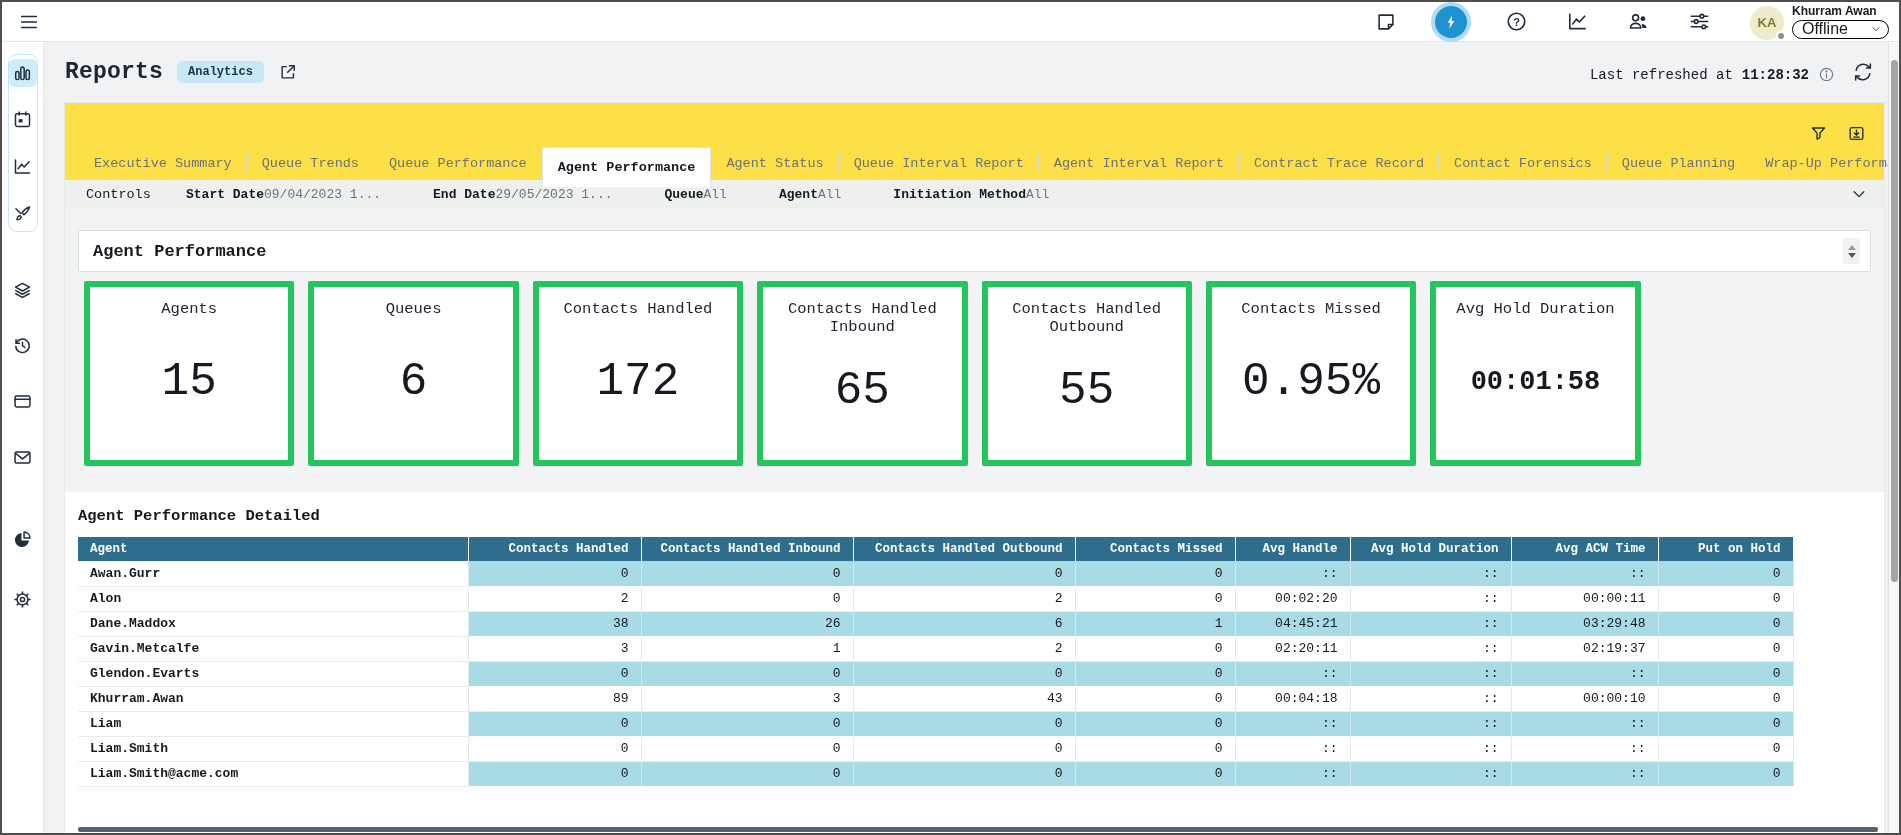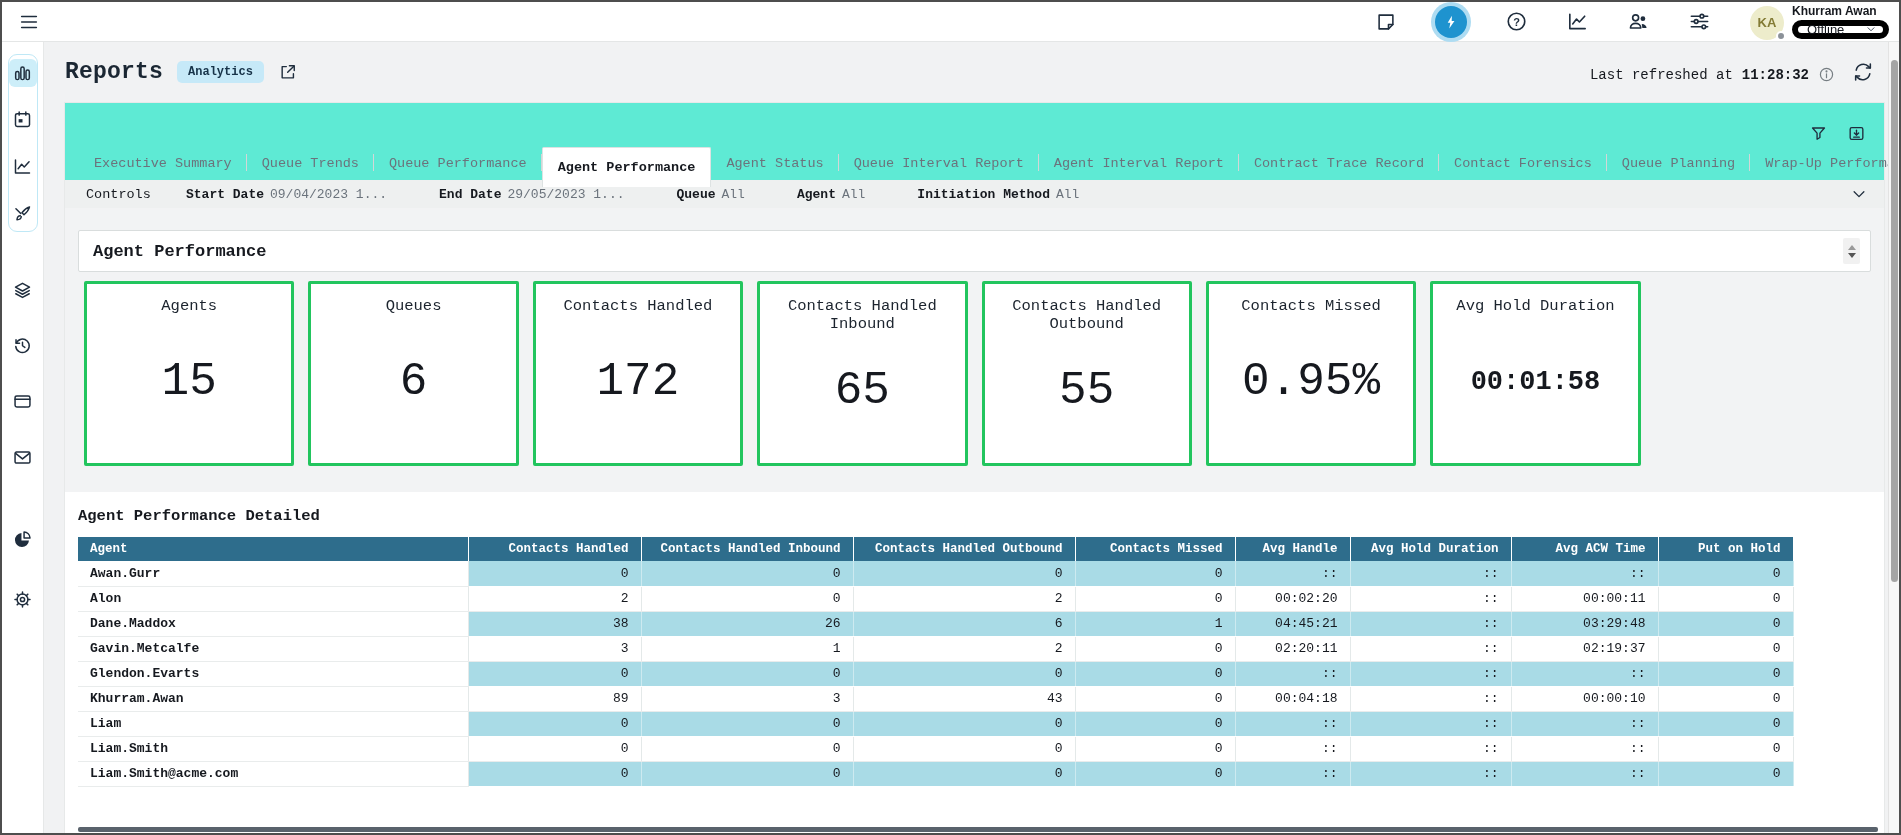--- a/index.html
+++ b/index.html
@@ -25,22 +25,22 @@
   .bolt-wrap{ width:32px; height:32px; border-radius:50%; background:var(--accent);
               box-shadow:0 0 0 4px var(--accent-ring); display:flex; align-items:center; justify-content:center; }
   .user-block{ display:flex; align-items:flex-start; gap:8px; margin-left:2px; }
   .avatar{ width:34px; height:34px; border-radius:50%; background:#edeccb; color:#837b35;
            font-weight:bold; font-size:13px; display:flex; align-items:center; justify-content:center;
            position:relative; margin-top:2px; }
   .avatar .dot{ position:absolute; right:-2px; bottom:-1px; width:10px; height:10px; border-radius:50%;
                 background:#8b9198; border:2px solid #fff; }
   .user-meta{ display:flex; flex-direction:column; gap:2px; }
   .user-name{ font-size:12px; font-weight:bold; color:var(--ink); }
-  .status-select{ width:97px; height:19px; border:6px solid #000000; border-radius:10px; background:#fff;
-                  display:flex; align-items:center; font-size:13px; color:var(--ink);
+  .status-select{ width:97px; height:19px; border:1px solid #000000; border-radius:10px; background:#fff;
+                  display:flex; align-items:center; font-size:16px; color:var(--ink);
                   padding:0 6px 0 9px; cursor:pointer; justify-content:space-between; }
 
   
   .body{ flex:1; display:flex; min-height:0; background:var(--page); position:relative; }
   .sidebar{ width:42px; background:#fff; border-right:1px solid #e6e8e8; position:relative; flex:0 0 auto; }
   .side-group{ position:absolute; left:6px; top:12px; width:30px; height:178px;
                border:1px solid #bfe8f6; border-radius:9px; }
   .side-ic{ position:absolute; left:50%; transform:translate(-50%,-50%); width:28px; height:28px;
             display:flex; align-items:center; justify-content:center; border-radius:6px; cursor:pointer; }
   .side-ic.active{ background:#cdeef9; }
@@ -49,51 +49,51 @@
   .page-header{ height:60px; display:flex; align-items:center; padding:0 14px 0 21px; flex:0 0 auto; }
   .page-title{ font-size:23px; font-weight:bold; color:#1b2733; letter-spacing:.2px; }
   .badge{ margin-left:14px; background:#c6e9f8; color:#173349; font-size:12px; font-weight:bold;
           padding:4px 11px; border-radius:5px; }
   .ext-link{ margin-left:14px; cursor:pointer; }
   .refresh-area{ margin-left:auto; display:flex; align-items:flex-end; gap:9px; font-size:14px; color:var(--ink); }
   .refresh-area b{ font-weight:bold; }
   .refresh-btn{ margin-left:8px; cursor:pointer; }
 
   
-  .card{ flex:1; margin:0 3px 0 20px; background:#5eead4; border:1px solid #e7e9e9; border-bottom:none;
+  .card{ flex:1; margin:0 3px 0 20px; background:#fde047; border:1px solid #e7e9e9; border-bottom:none;
          display:flex; flex-direction:column; min-height:0; position:relative; }
   .card-toolbar{ height:44px; display:flex; align-items:flex-end; justify-content:flex-end;
                  gap:18px; padding:0 18px 4px 0; }
   .card-toolbar .tb-icon{ width:20px; height:20px; }
   .tab-bar{ display:flex; align-items:flex-end; padding:0 0 0 14px; height:33px; flex:0 0 auto; }
   .tab{ position:relative; height:33px; display:flex; align-items:center; padding:0 15px;
         font-size:13.5px; color:#6b737c; cursor:pointer; white-space:nowrap; }
   .tab:not(.active)::after{ content:""; position:absolute; right:0; top:7px; bottom:9px; width:1px; background:#d3d7d7; }
   .tab.active{ background:#fff; border:1px solid #dde2e2; border-bottom:none; color:var(--ink);
                font-weight:bold; height:40px; margin-bottom:-7px; z-index:2; border-radius:2px 2px 0 0; }
   .controls-bar{ height:28px; background:var(--panel-gray); display:flex; align-items:center;
                  padding:0 16px 0 21px; font-size:13px; color:var(--ink); flex:0 0 auto; }
   .controls-title{ width:100px; font-size:13.5px; }
-  .filter{ display:flex; gap:6px; margin-right:52px; cursor:pointer; align-items:flex-start; }
+  .filter{ display:flex; margin-right:52px; cursor:pointer; align-items:flex-start; }
   .filter .lb{ font-weight:bold; }
   .filter .val{ color:#6b737c; }
   .controls-chevron{ margin-left:auto; cursor:pointer; }
 
   .card-body{ flex:1; background:#f2f3f4; min-height:0; display:flex; flex-direction:column; }
   .section-bar{ margin:22px 13px 0 13px; height:42px; background:#fff; border:1px solid #d9dddd;
                 border-radius:2px; display:flex; align-items:center; padding:0 10px 0 14px; flex:0 0 auto; }
   .section-title{ font-size:17px; font-weight:bold; color:#16191f; }
   .spinner{ margin-left:auto; width:17px; height:26px; background:#f1f1f1; border-radius:2px;
             display:flex; flex-direction:column; align-items:center; justify-content:center; gap:3px; cursor:pointer; }
   .spinner .up{ width:0; height:0; border-left:4px solid transparent; border-right:4px solid transparent; border-bottom:5px solid #9a9a9a; }
   .spinner .down{ width:0; height:0; border-left:4px solid transparent; border-right:4px solid transparent; border-top:5px solid #555; }
 
   .kpi-row{ display:grid; grid-template-columns:repeat(8,1fr); gap:14px; margin:9px 19px 0 19px;
             height:185px; flex:0 0 auto; }
-  .kpi-card{ background:#fff; border:3px solid #22c55e; border-radius:2px; display:flex;
+  .kpi-card{ background:#fff; border:6px solid #22c55e; border-radius:2px; display:flex;
              flex-direction:column; align-items:center; padding-top:13px; }
   .kpi-label{ font-size:15.5px; color:#1c242e; text-align:center; }
   .kpi-value-wrap{ flex:1; display:flex; align-items:center; justify-content:flex-start; padding-bottom:14px; }
   .kpi-value.count{ font-size:46px; color:#16191f; }
   .kpi-value.time{ font-size:27px; font-weight:bold; color:#16191f; }
 
   .detail-panel{ margin-top:26px; background:#fff; flex:1; min-height:0; padding:15px 13px 0 13px; position:relative; }
   .detail-title{ font-size:15.5px; font-weight:bold; color:#16191f; margin-bottom:12px; }
   table.grid{ border-collapse:collapse; table-layout:fixed; width:1715px; }
   table.grid th{ background:var(--thead); color:#fff; font-size:12.5px; font-weight:bold; height:24px;

